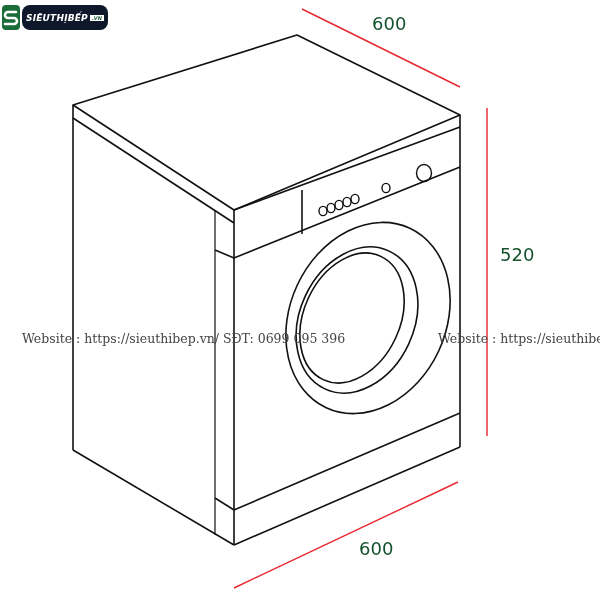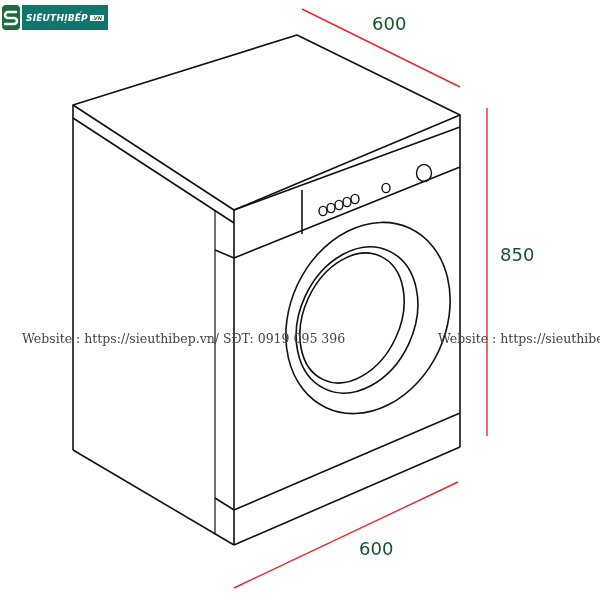--- a/index.html
+++ b/index.html
@@ -1,19 +1,19 @@
 <!DOCTYPE html>
 <html><head>
   <meta charset="utf-8">
   <style>
     html, body { margin: 0; padding: 0; background: #ffffff; }
     body { width: 600px; height: 600px; position: relative; overflow: hidden; font-family: "DejaVu Sans", sans-serif; }
     .logo { position: absolute; left: 2px; top: 3px; width: 101px; height: 29px; display: flex; align-items: center; }
     .logo-mark { width: 25px; height: 25px; background: #1c6b3a; border-radius: 4px; display: flex; align-items: center; justify-content: center; margin-right: 2px; }
-    .logo-text { height: 25px; background: #0f766e; display: flex; align-items: center; padding: 0 4px; border-radius: 0; }
+    .logo-text { height: 25px; background: #0f172a; display: flex; align-items: center; padding: 0 4px; border-radius: 8px; }
     .logo-name { color: #ffffff; font-family: "DejaVu Sans", sans-serif; font-size: 9px; font-weight: bold; font-style: italic; letter-spacing: 0.2px; }
     .logo-tld { color: #1c5b33; background: #ffffff; font-size: 5px; font-weight: bold; font-style: italic; padding: 0 2px; margin-left: 2px; }
     svg.drawing { position: absolute; left: 0; top: 0; }
     .dim { position: absolute; color: #14532d; font-family: "DejaVu Sans", sans-serif; font-size: 18px; }
     .wm { position: absolute; color: #444444; font-family: "DejaVu Serif", serif; font-size: 12.5px; white-space: nowrap; }
   </style>
 </head>
 <body>
 
 <div class="logo">
@@ -68,17 +68,17 @@
   </g>
 
   <g stroke="#e8262d" stroke-width="1.4">
     <line x1="302" y1="9" x2="460" y2="87"></line>
     <line x1="487" y1="108" x2="487" y2="436"></line>
     <line x1="234" y1="588" x2="458" y2="482"></line>
   </g>
 </svg>
 
 <div class="dim" style="left:372px; top:13px;">600</div>
-<div class="dim" style="left:500px; top:244px;">850</div>
+<div class="dim" style="left:500px; top:244px;">520</div>
 <div class="dim" style="left:359px; top:538px;">600</div>
 
-<div class="wm" style="left:22px; top:331px;">Website : https://sieuthibep.vn/   SĐT: 0919 095 396</div>
+<div class="wm" style="left:22px; top:331px;">Website : https://sieuthibep.vn/   SĐT: 0699 095 396</div>
 <div class="wm" style="left:438px; top:331px;">Website : https://sieuthibep.</div>
 
 </body></html>

